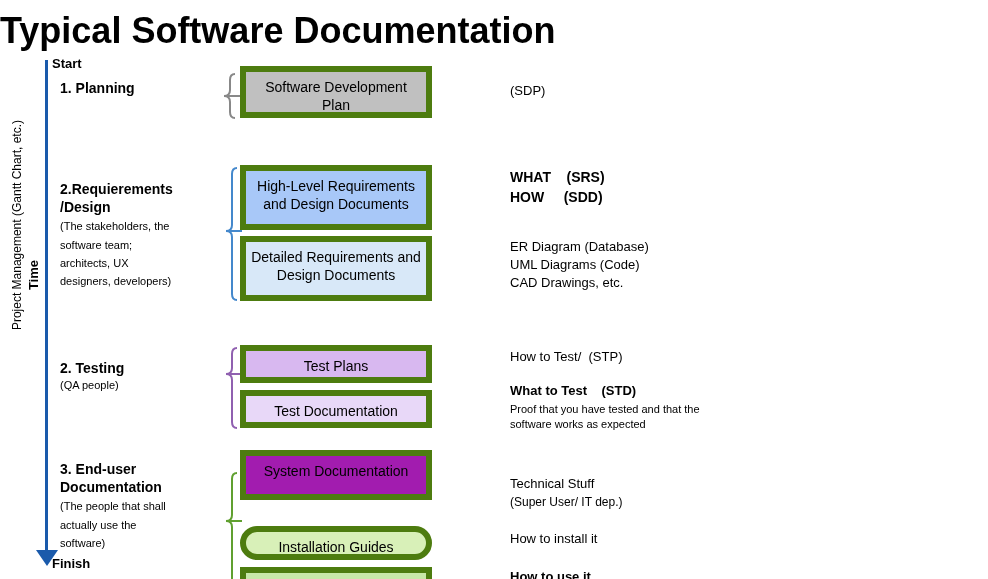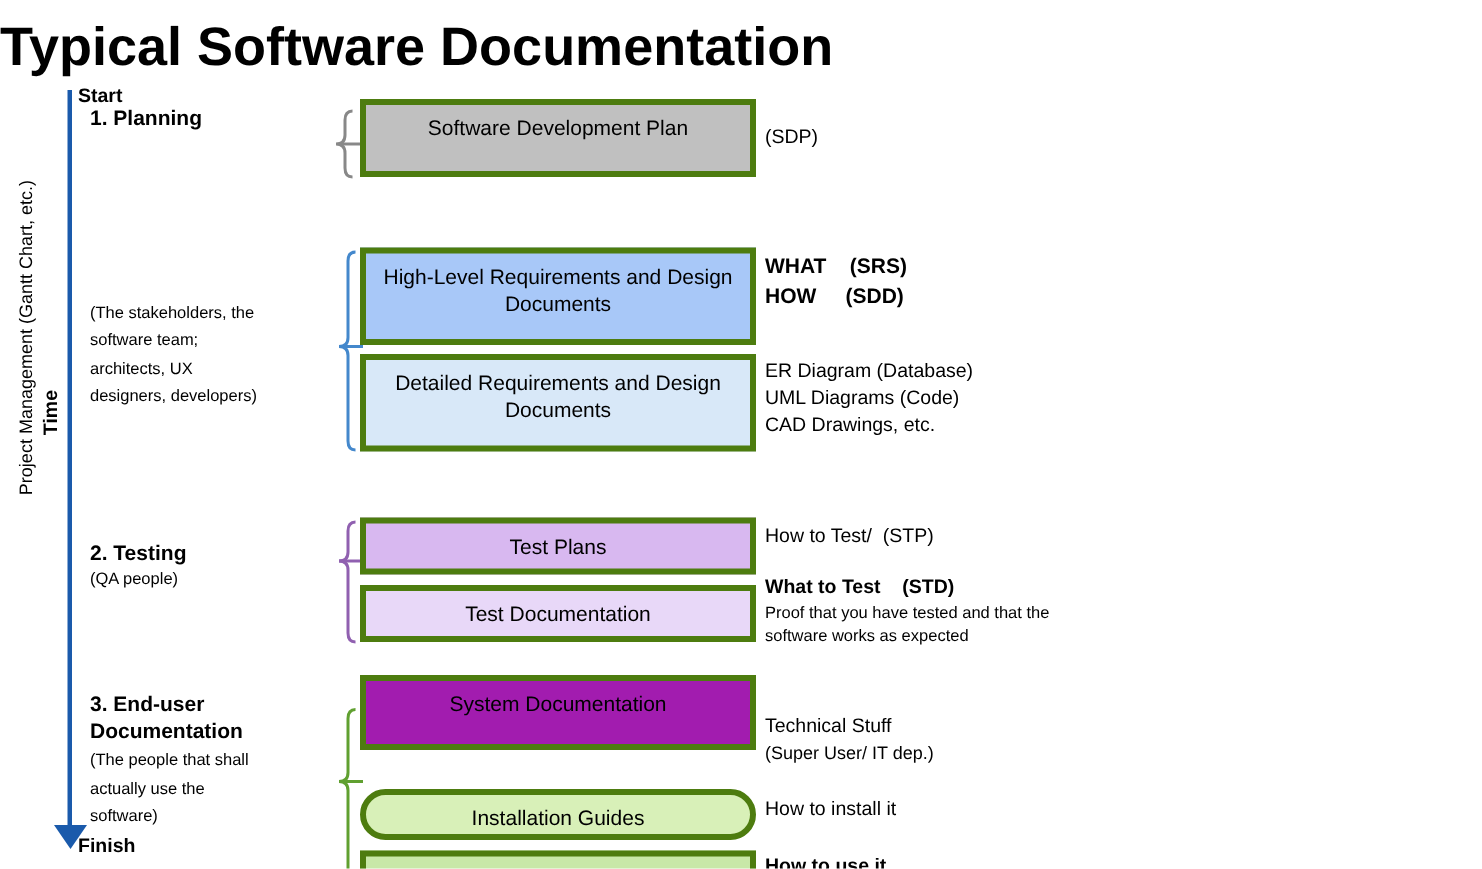--- a/index.html
+++ b/index.html
@@ -98,21 +98,21 @@
       left: 50px;
       top: 0;
       width: 115px;
     }
 
     .phase-label {
       position: absolute;
     }
 
     .phase-label.planning {
-      top: 10px;
+      top: 20px;
       font-size: 14px;
       font-weight: bold;
     }
 
     .phase-label.req-design {
       top: 120px;
       font-size: 14px;
       font-weight: bold;
       line-height: 1.3;
     }
@@ -144,28 +144,28 @@
 
     
     .doc-boxes {
       position: absolute;
       left: 60px;
       top: 0;
       width: 220px;
     }
 
     .doc-box {
-      border: 4px solid #4d7c0f;
+      border: 6px solid #4d7c0f;
       text-align: center;
       padding: 6px 4px;
       margin-bottom: 6px;
       font-size: 14px;
       line-height: 1.3;
       position: absolute;
-      width: 264px;
+      width: 192px;
     }
 
     .box-sdp {
       background: #c0c0c0;
       top: 6px;
       height: 52px;
     }
 
     .box-highlevel {
       background: #a8c8f8;
@@ -241,21 +241,21 @@
 
       <div class="start-label">Start</div>
       <div class="finish-label">Finish</div>
       <div class="time-label">Time</div>
 
       <div class="phase-labels">
         <div class="phase-label planning">
           <span>1. Planning</span>
         </div>
         <div class="phase-label req-design">
-          <br>
+          <span style="font-weight:bold;">2.Requierements /Design</span><br>
           <span class="sub-label">(The stakeholders, the software team; architects, UX designers, developers)</span>
         </div>
         <div class="phase-label testing">
           <span style="font-weight:bold;">2. Testing</span><br>
           <span class="sub-label">(QA people)</span>
         </div>
         <div class="phase-label enduser">
           <span style="font-weight:bold;">3. End-user Documentation</span><br>
           <span class="sub-label">(The people that shall actually use the software)</span>
         </div>

